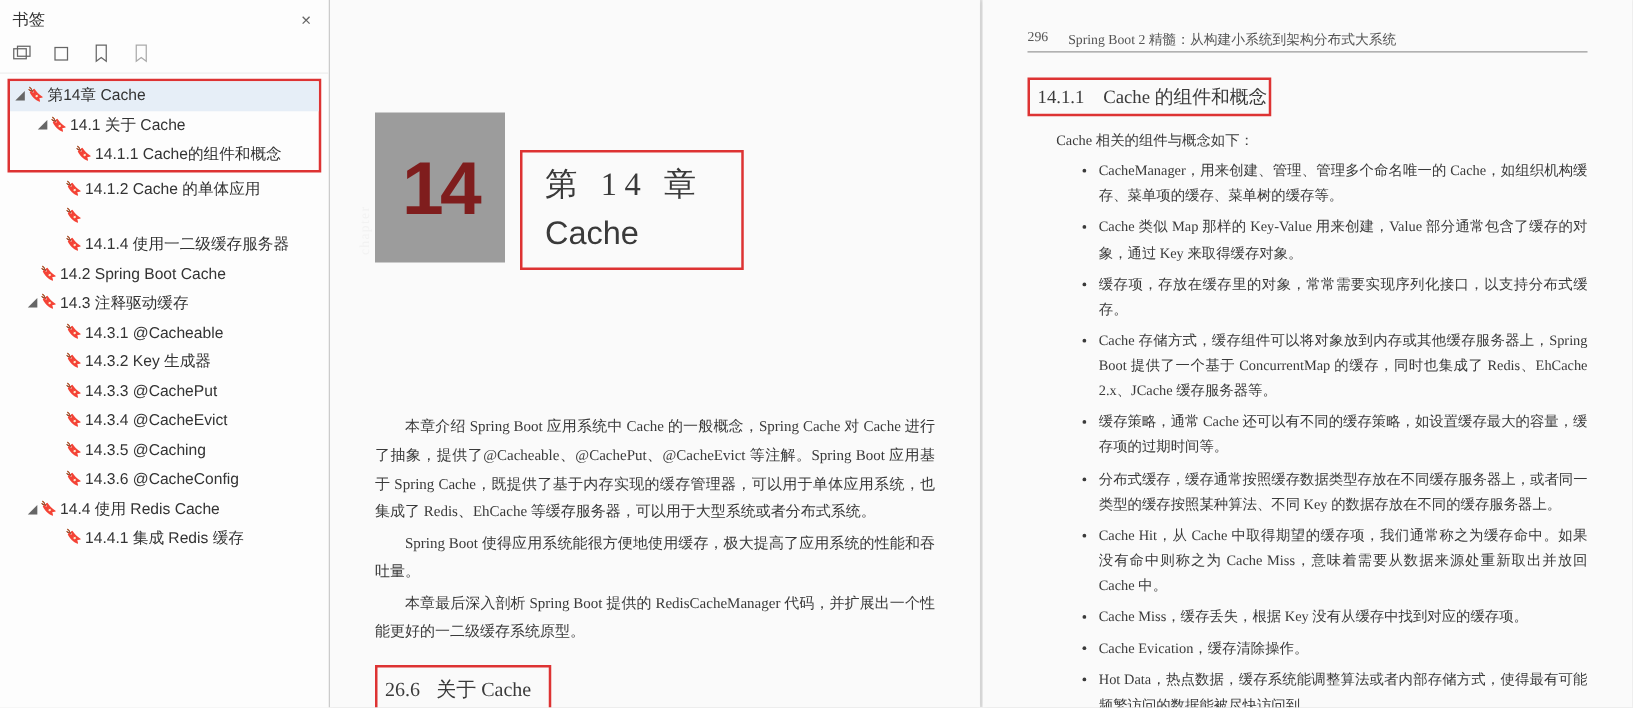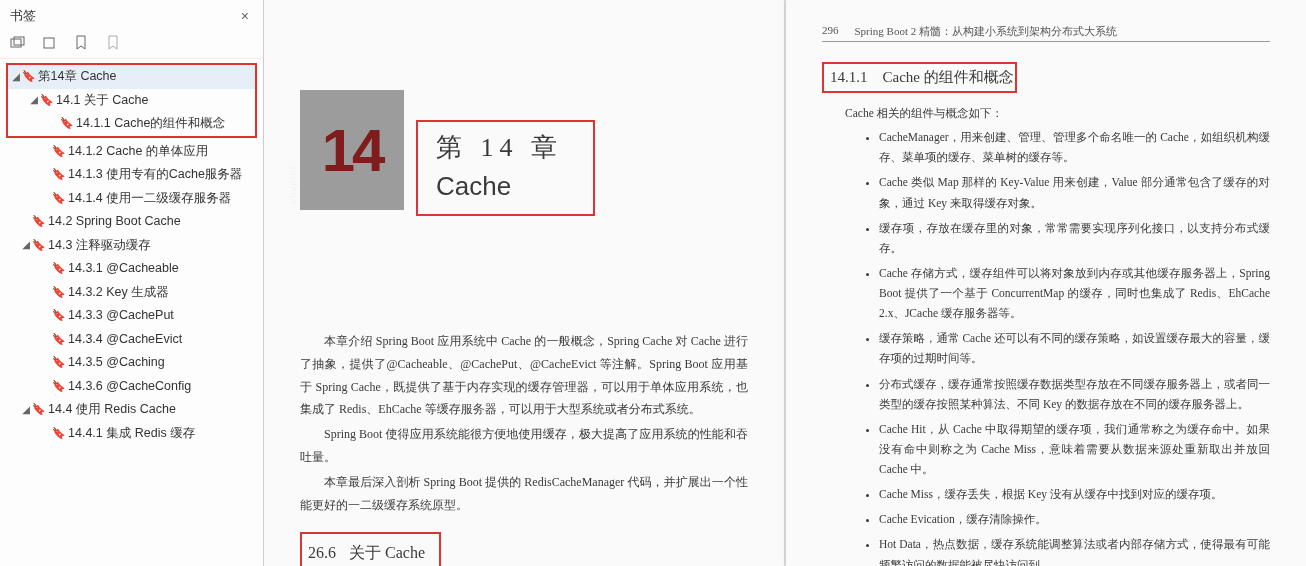--- a/index.html
+++ b/index.html
@@ -94,21 +94,20 @@
       </div>
     <div id="tree-rest">
         <div class="node lv2">
           <span class="twisty"></span>
           <span class="bm">🔖</span>
           <span class="lbl">14.1.2 Cache 的单体应用</span>
         </div>
         <div class="node lv2">
           <span class="twisty"></span>
           <span class="bm">🔖</span>
-          <span class="lbl">14.1.3 使用专有的Cache服务器</span>
         </div>
         <div class="node lv2">
           <span class="twisty"></span>
           <span class="bm">🔖</span>
           <span class="lbl">14.1.4 使用一二级缓存服务器</span>
         </div>
         <div class="node lv1">
           <span class="twisty"></span>
           <span class="bm">🔖</span>
           <span class="lbl">14.2 Spring Boot Cache</span>

